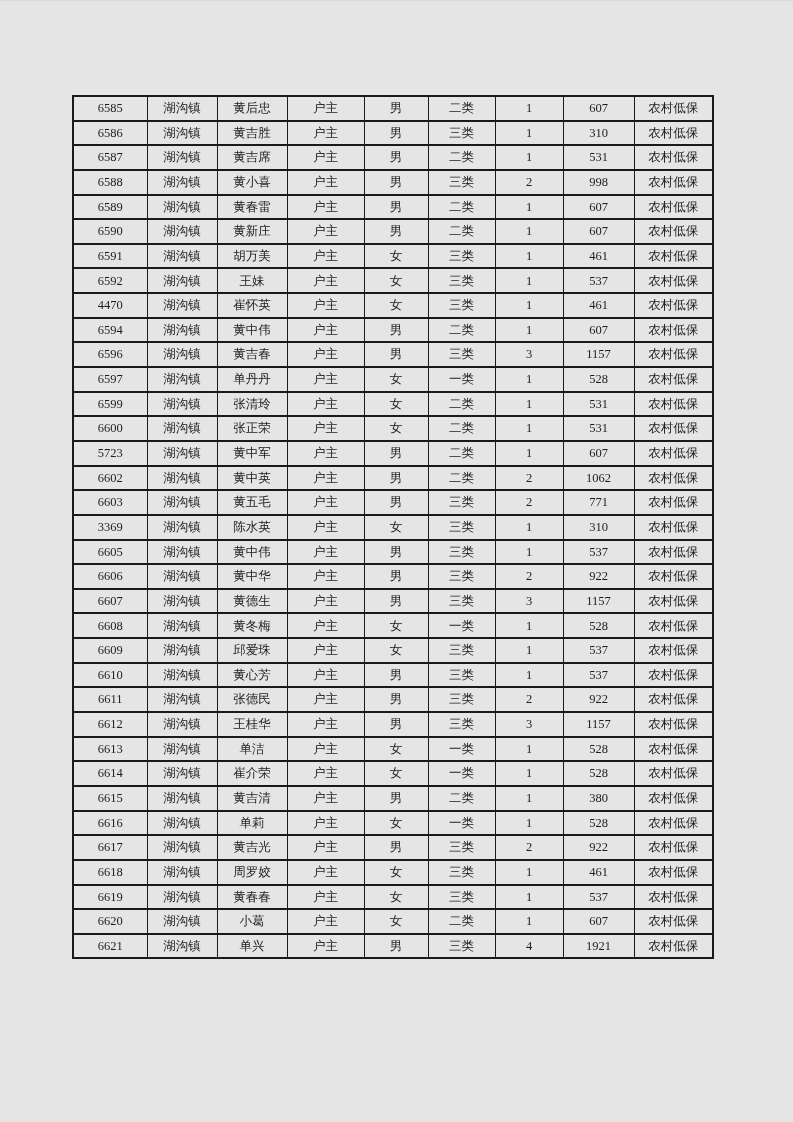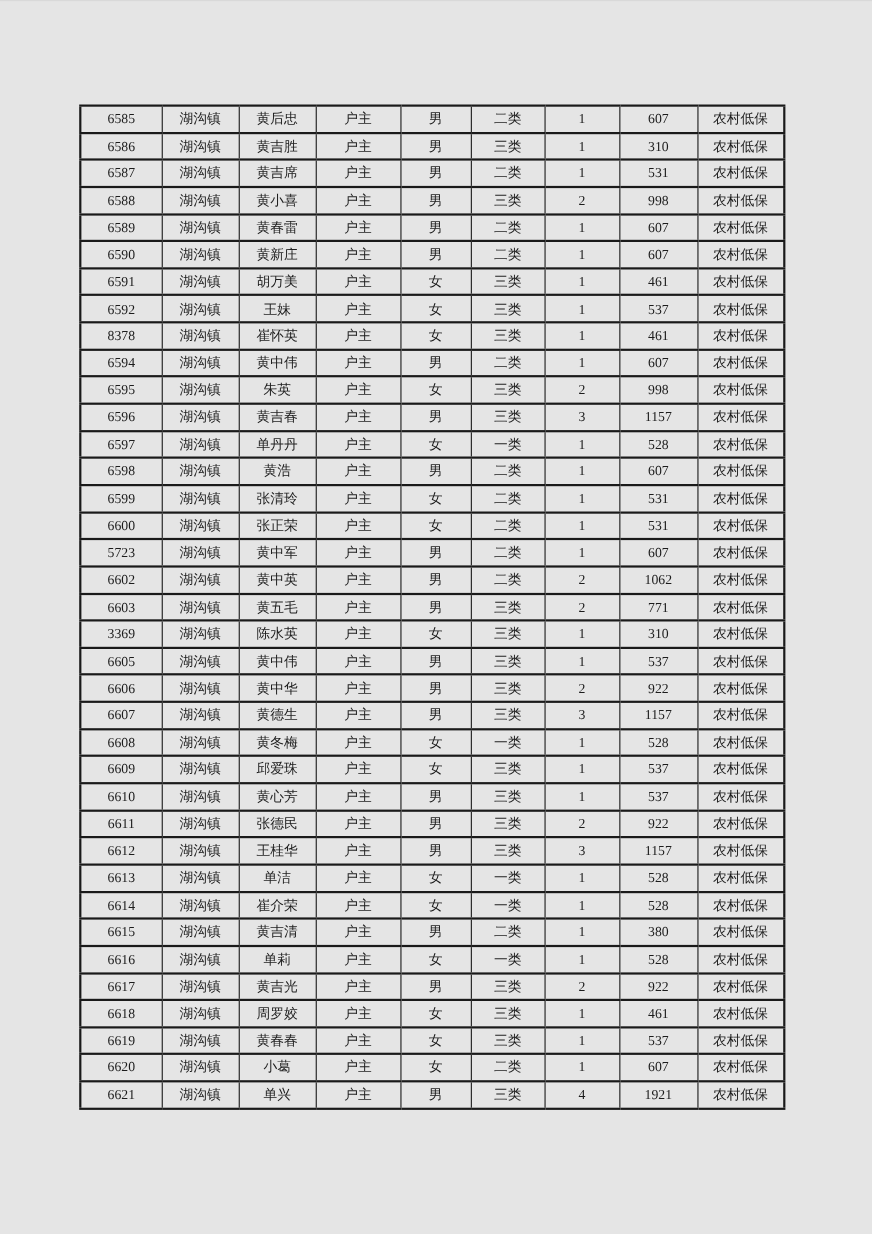--- a/index.html
+++ b/index.html
@@ -149,50 +149,39 @@
     <td>湖沟镇</td>
     <td>王妹</td>
     <td>户主</td>
     <td>女</td>
     <td>三类</td>
     <td class="num">1</td>
     <td class="num">537</td>
     <td>农村低保</td>
   </tr>
         <tr>
-    <td class="num">8378</td>
+    <td class="num">4470</td>
     <td>湖沟镇</td>
     <td>崔怀英</td>
     <td>户主</td>
     <td>女</td>
     <td>三类</td>
     <td class="num">1</td>
     <td class="num">461</td>
     <td>农村低保</td>
   </tr>
         <tr>
     <td class="num">6594</td>
     <td>湖沟镇</td>
     <td>黄中伟</td>
     <td>户主</td>
     <td>男</td>
     <td>二类</td>
     <td class="num">1</td>
     <td class="num">607</td>
-    <td>农村低保</td>
-  </tr>
-        <tr>
-    <td class="num">6595</td>
-    <td>湖沟镇</td>
-    <td>朱英</td>
-    <td>户主</td>
-    <td>女</td>
-    <td>三类</td>
-    <td class="num">2</td>
-    <td class="num">998</td>
     <td>农村低保</td>
   </tr>
         <tr>
     <td class="num">6596</td>
     <td>湖沟镇</td>
     <td>黄吉春</td>
     <td>户主</td>
     <td>男</td>
     <td>三类</td>
     <td class="num">3</td>
@@ -201,31 +190,20 @@
   </tr>
         <tr>
     <td class="num">6597</td>
     <td>湖沟镇</td>
     <td>单丹丹</td>
     <td>户主</td>
     <td>女</td>
     <td>一类</td>
     <td class="num">1</td>
     <td class="num">528</td>
-    <td>农村低保</td>
-  </tr>
-        <tr>
-    <td class="num">6598</td>
-    <td>湖沟镇</td>
-    <td>黄浩</td>
-    <td>户主</td>
-    <td>男</td>
-    <td>二类</td>
-    <td class="num">1</td>
-    <td class="num">607</td>
     <td>农村低保</td>
   </tr>
         <tr>
     <td class="num">6599</td>
     <td>湖沟镇</td>
     <td>张清玲</td>
     <td>户主</td>
     <td>女</td>
     <td>二类</td>
     <td class="num">1</td>

